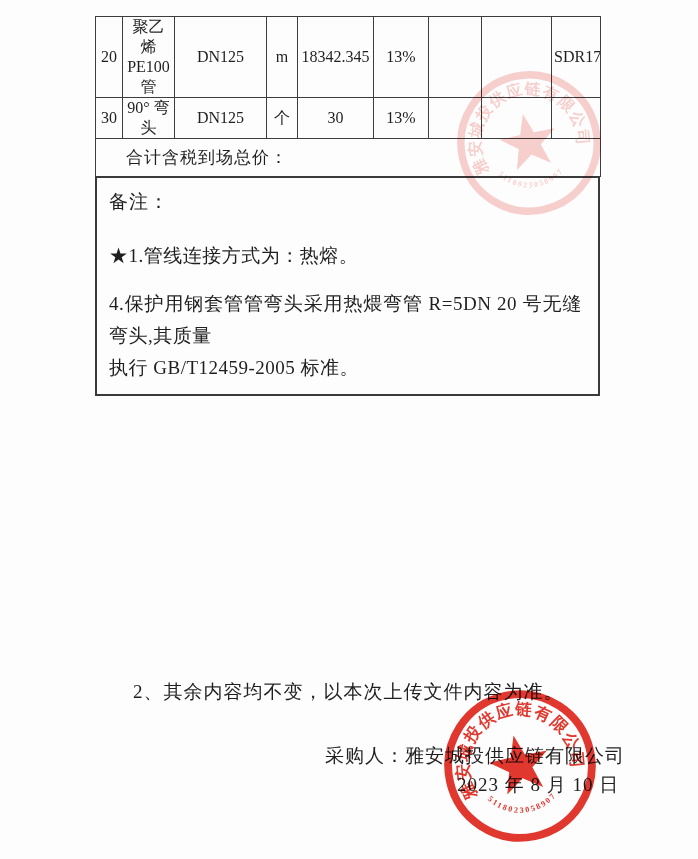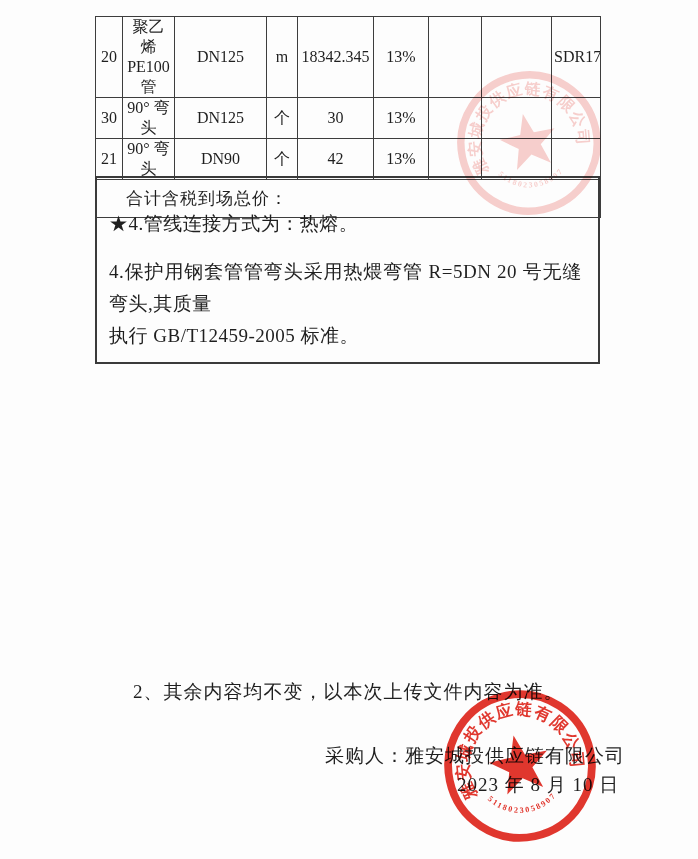--- a/index.html
+++ b/index.html
@@ -79,39 +79,29 @@
         <td>30</td>
         <td>90° 弯头</td>
         <td>DN125</td>
         <td>个</td>
         <td>30</td>
         <td>13%</td>
         <td></td>
         <td></td>
         <td></td>
       </tr>
-      <tr class="item-row">
-        <td>21</td>
-        <td>90° 弯头</td>
-        <td>DN90</td>
-        <td>个</td>
-        <td>42</td>
-        <td>13%</td>
-        <td></td>
-        <td></td>
-        <td></td>
-      </tr>
       <tr class="total-row">
         <td class="total-cell" colspan="9">合计含税到场总价：</td>
       </tr>
     </tbody>
   </table>
 
   <div class="remarks-box">
-    <p class="remark-item r1">★4.管线连接方式为：热熔。</p>
+    <p class="remarks-title">备注：</p>
+    <p class="remark-item r1">★1.管线连接方式为：热熔。</p>
     <p class="remark-item r4">4.保护用钢套管管弯头采用热煨弯管 R=5DN 20 号无缝弯头,其质量
 执行 GB/T12459-2005 标准。</p>
   </div>
 
   <div class="amendment">2、其余内容均不变，以本次上传文件内容为准。</div>
   <div class="purchaser">
     <span>采购人：</span><span>雅安城投供应链有限公司</span>
   </div>
   <div class="date-line">2023 年 8 月 10 日</div>
 

